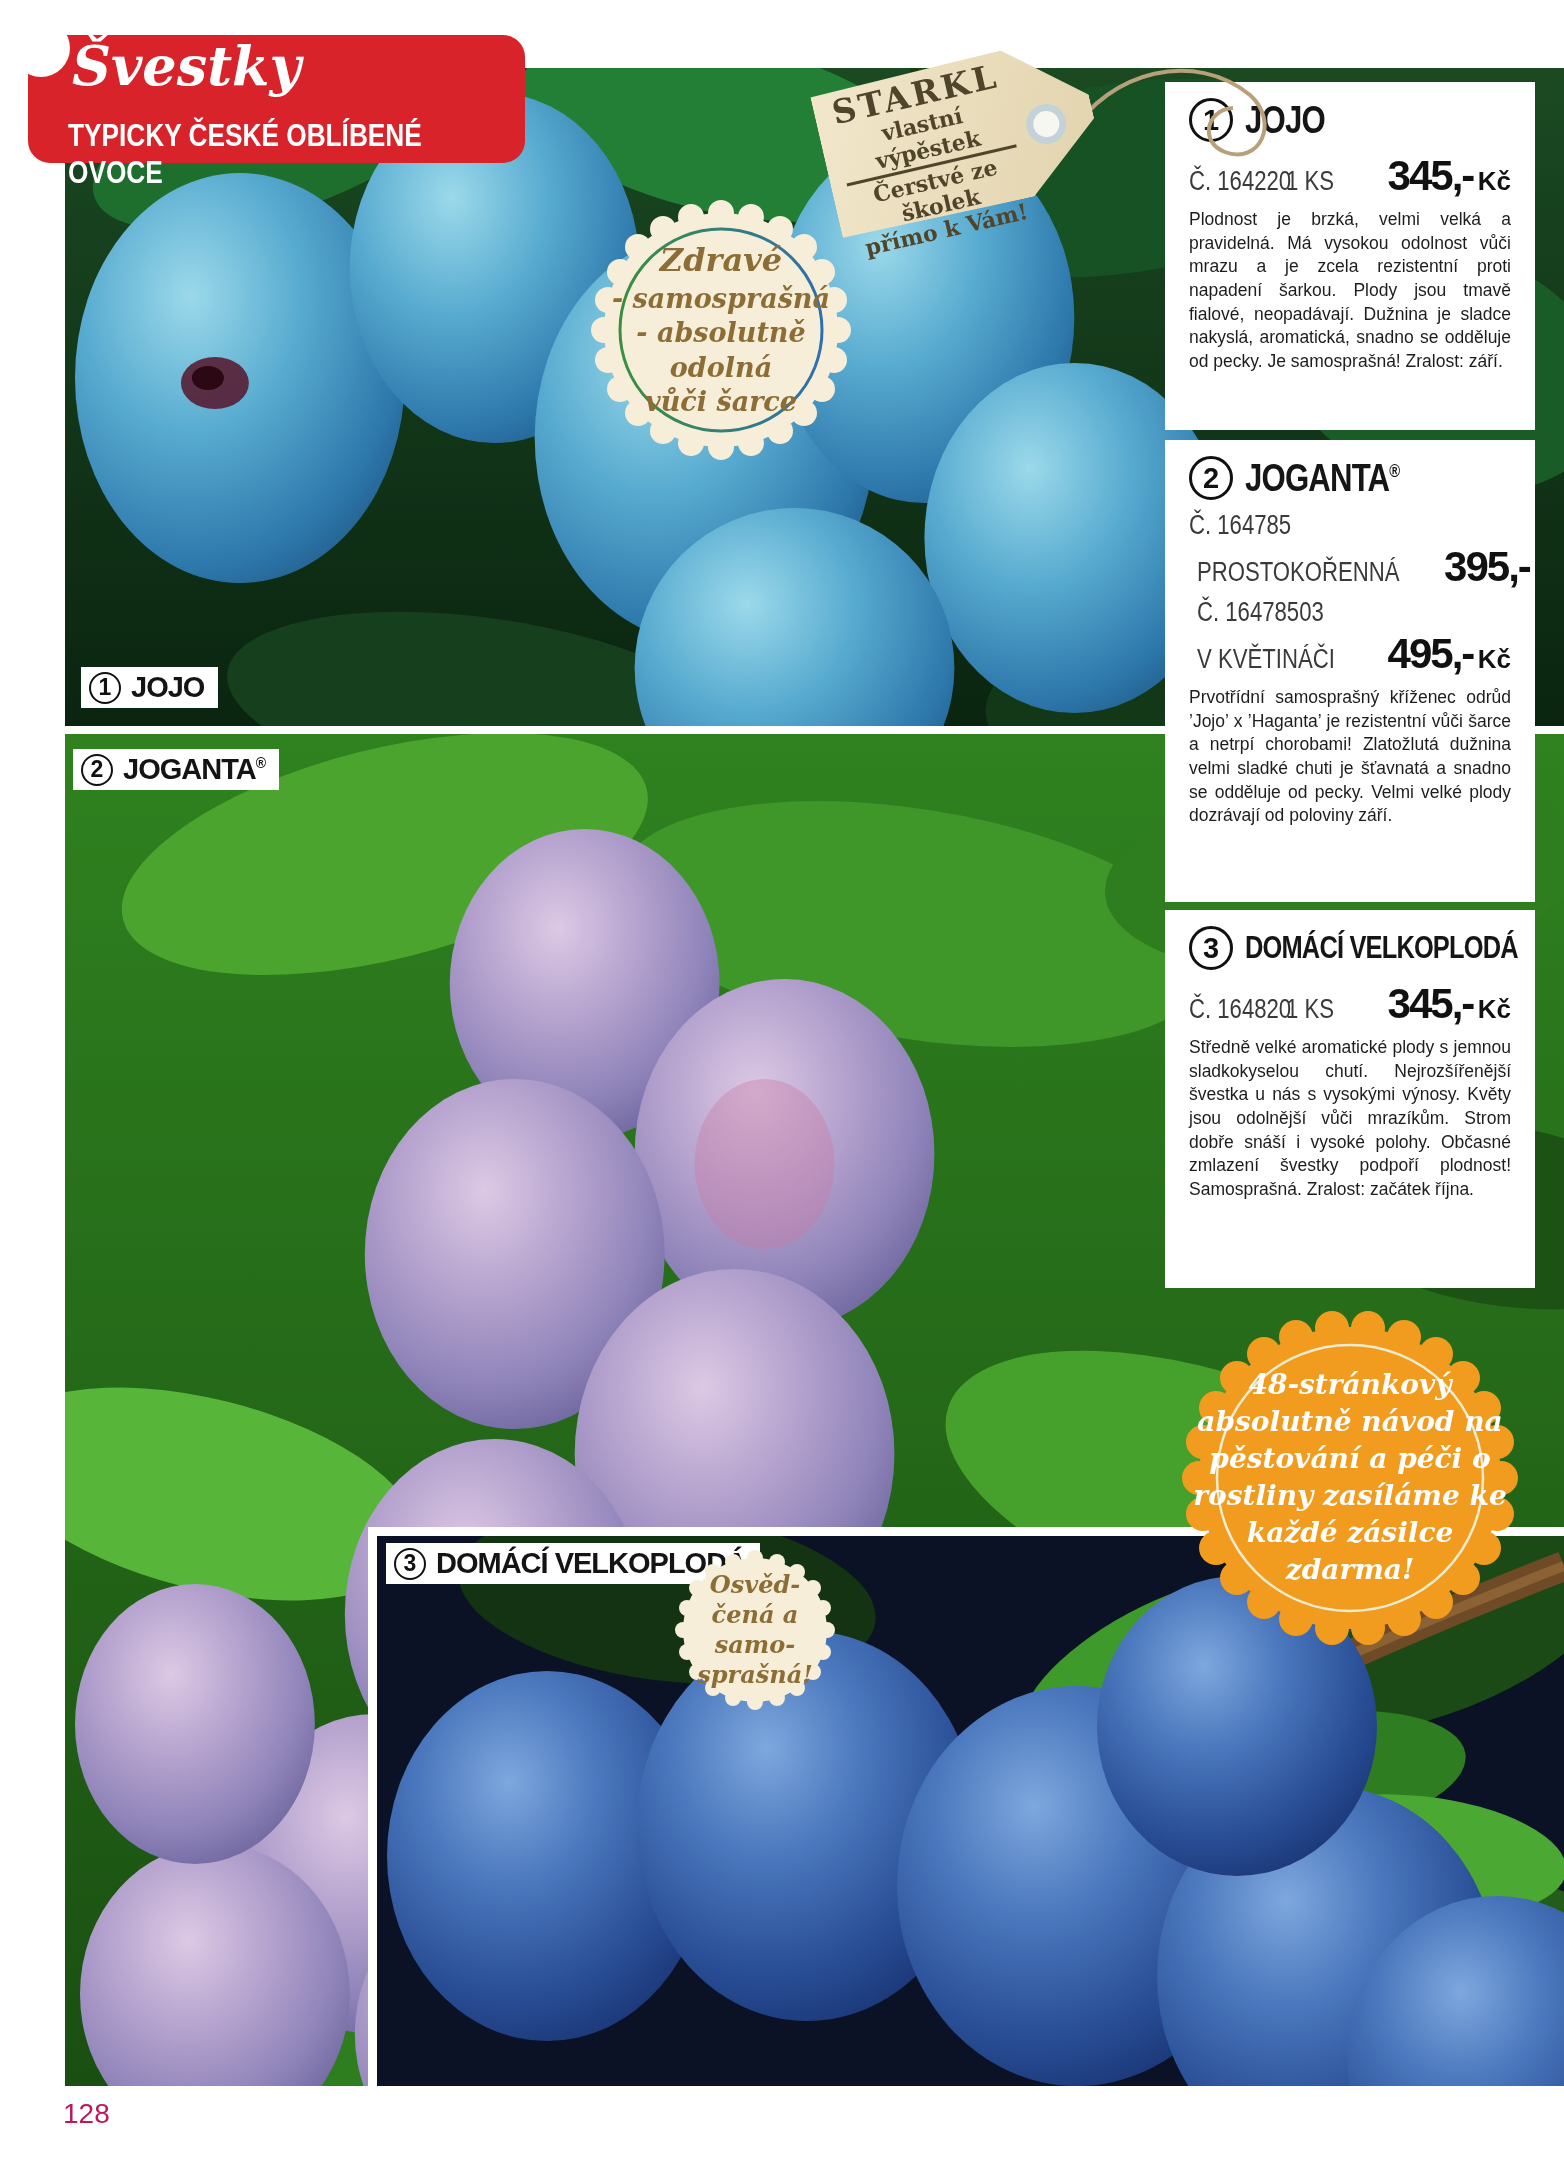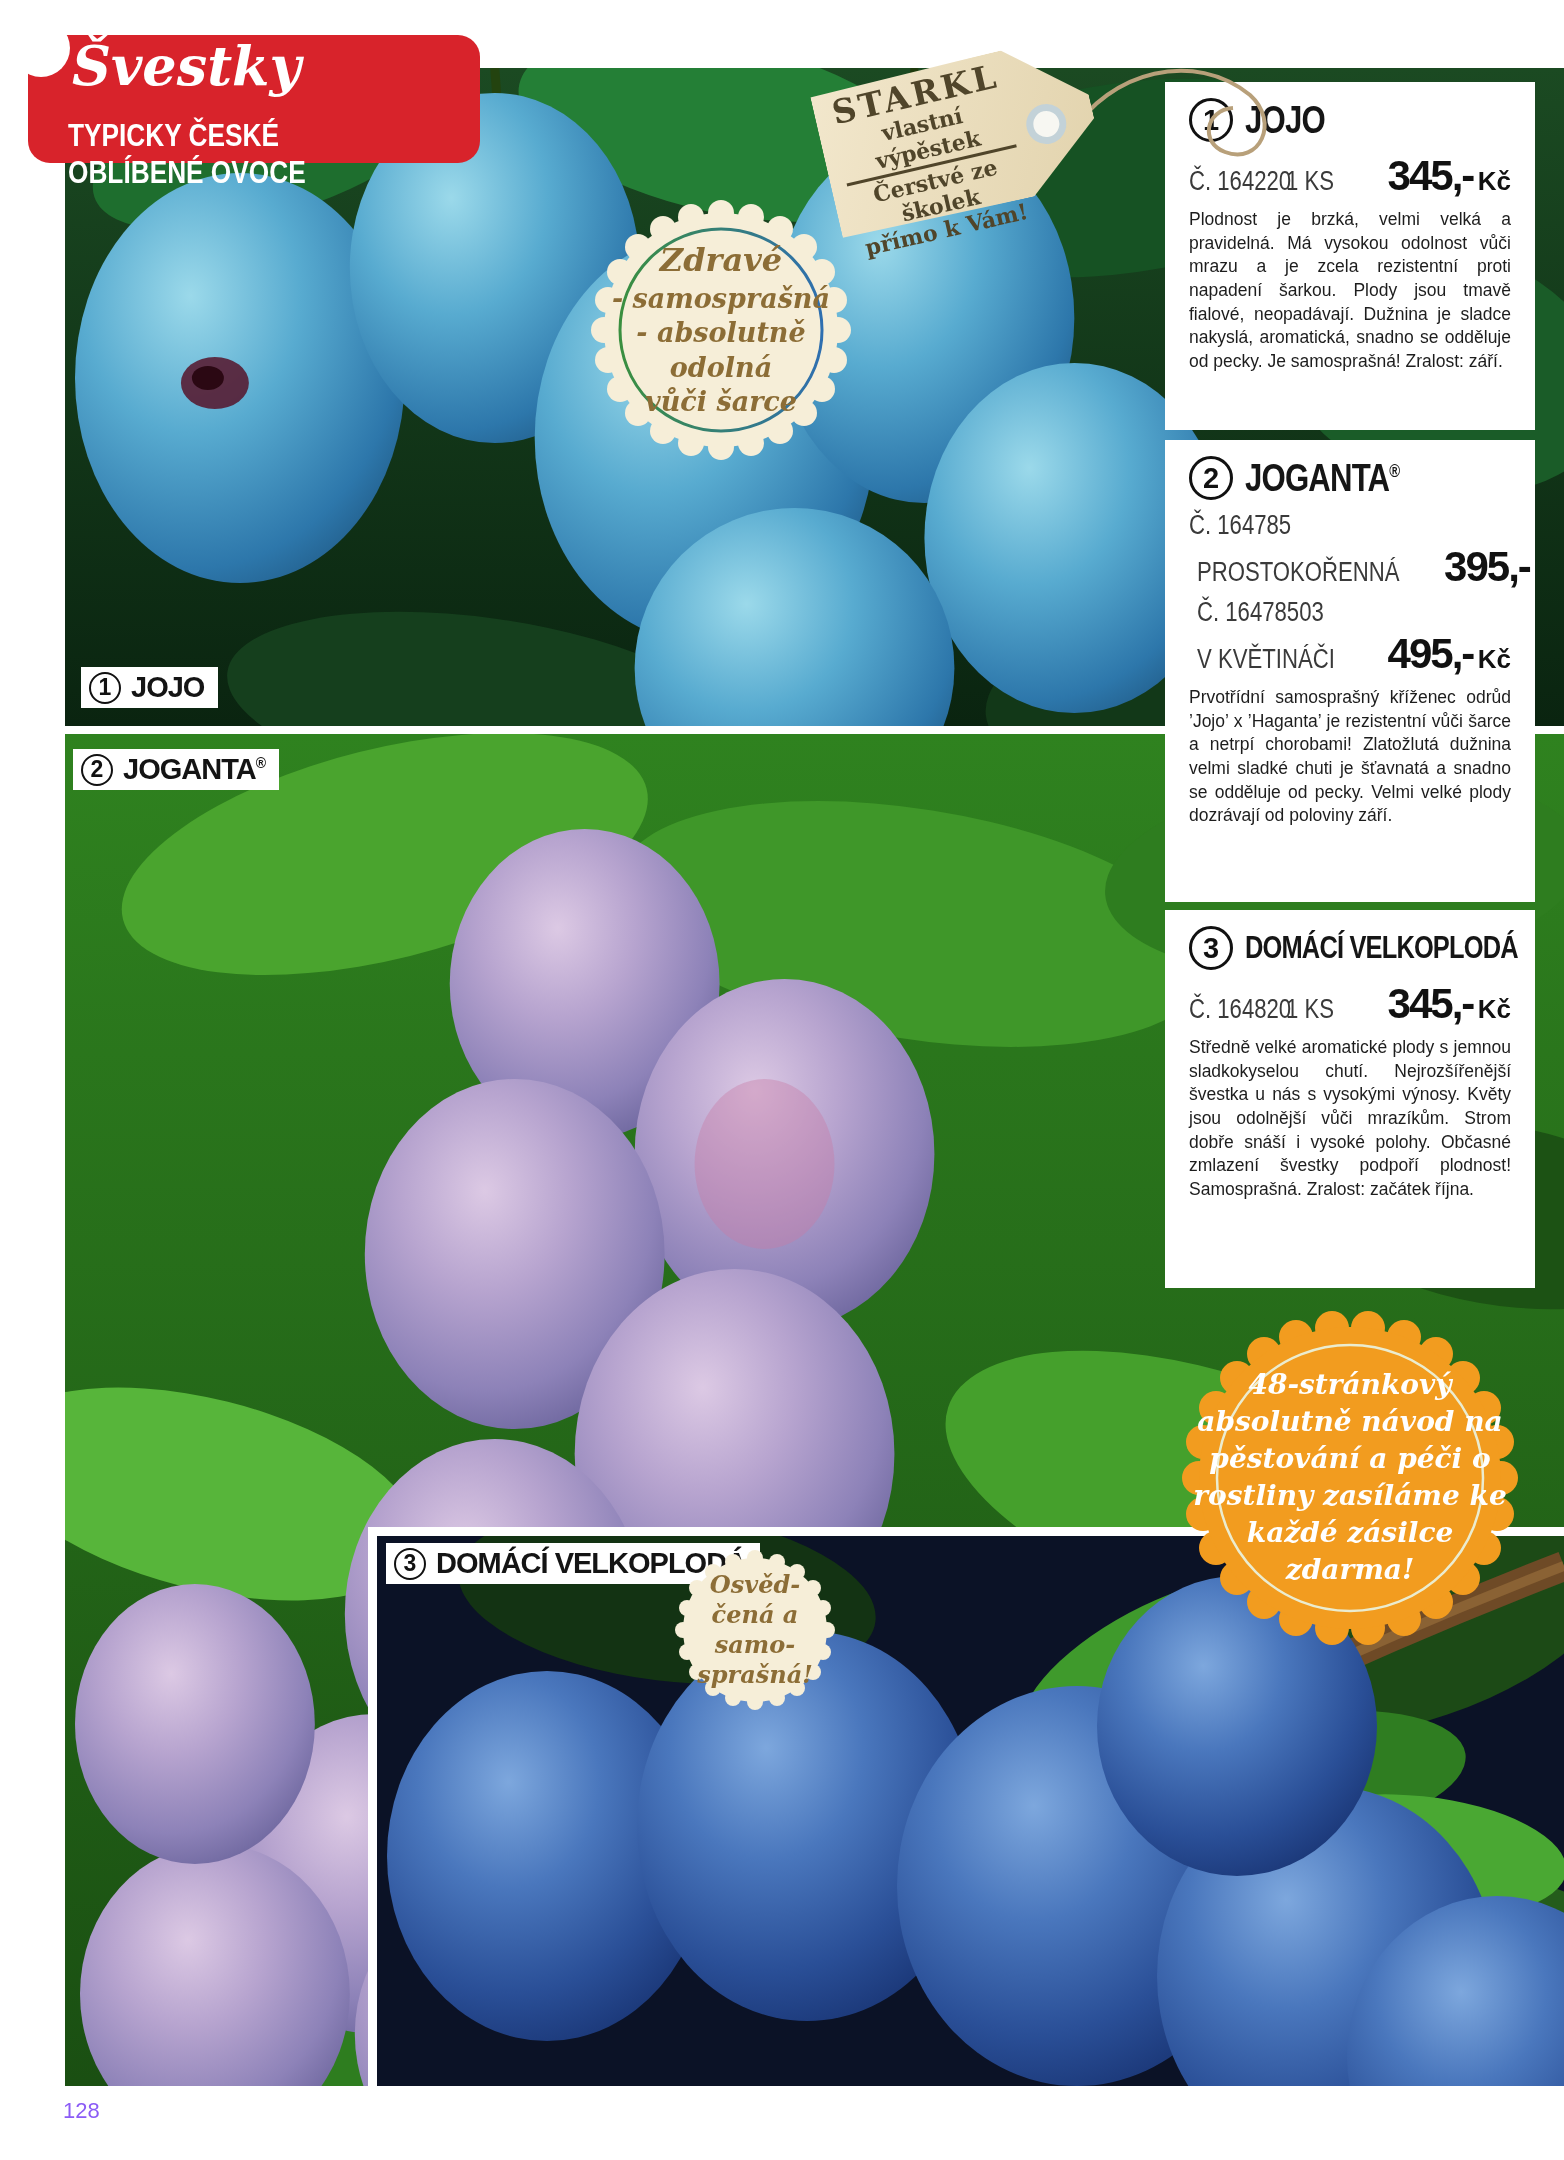--- a/index.html
+++ b/index.html
@@ -5,21 +5,21 @@
   html,body{margin:0;padding:0;background:#e9e9e9;}
   .page{position:relative;width:1564px;height:2160px;background:#ffffff;margin:0 auto;overflow:hidden;
         font-family:"Liberation Sans",sans-serif;}
   
   .photo{position:absolute;overflow:hidden;background:#123;z-index:1;}
   .photo svg{display:block;width:100%;height:100%;}
   .photo1{left:65px;top:68px;width:1499px;height:658px;}
   .photo2{left:65px;top:734px;width:1499px;height:1352px;}
   .photo3{left:368px;top:1527px;width:1196px;height:559px;border-top:9px solid #fff;border-left:9px solid #fff;box-sizing:border-box;z-index:2;}
   
-  .banner{position:absolute;left:28px;top:35px;width:452px;height:128px;background:#d8232b;border-radius:22px;z-index:6;}
+  .banner{position:absolute;left:28px;top:35px;width:497px;height:128px;background:#d8232b;border-radius:22px;z-index:6;}
   .banner-notch{position:absolute;left:-16px;top:-16px;width:58px;height:58px;border-radius:50%;background:#ffffff;}
   .banner-title{position:absolute;left:44px;top:2px;color:#fff;font-family:"DejaVu Serif",serif;font-style:italic;font-weight:bold;font-size:54px;line-height:1.1;}
   .banner-sub{position:absolute;left:40px;top:82px;color:#fff;font-weight:bold;font-size:32px;letter-spacing:0;}
   
   .tag{position:absolute;left:823px;top:62px;width:272px;height:150px;z-index:5;transform:rotate(-13deg);}
   .tag-body{position:absolute;inset:0;background:linear-gradient(115deg,#f2e7cc,#e2d3ad);
             clip-path:polygon(0 2%,72% 0,100% 42%,100% 58%,72% 100%,0 98%);}
   .tag-eyelet{position:absolute;right:28px;top:62px;width:26px;height:26px;border-radius:50%;background:#f7f7f2;border:7px solid #c3d2d8;box-sizing:content-box;}
   .tag-text{position:absolute;left:8px;top:6px;width:190px;text-align:center;color:#50452a;font-family:"DejaVu Serif",serif;font-weight:bold;}
   .tag-brand{font-size:33px;letter-spacing:3px;line-height:1.1;}
@@ -71,21 +71,21 @@
   .prow{display:flex;align-items:baseline;margin:2px 0 6px 0;}
   .code{font-size:27px;color:#3a3a3a;letter-spacing:0;white-space:nowrap;}
   .qty{font-size:27px;color:#3a3a3a;margin-left:-28px;white-space:nowrap;}
   .price{margin-left:auto;white-space:nowrap;font-weight:bold;color:#111;}
   .price .num{font-size:42px;letter-spacing:-2px;}
   .price .kc{font-size:26px;}
   .codeline{font-size:27px;color:#3a3a3a;margin:4px 0 2px 0;}
   .indent{margin-left:8px;}
   .pdesc{font-size:17.5px;line-height:1.35;color:#1d1d1d;text-align:justify;margin-top:8px;}
   
-  .pagenum{position:absolute;left:63px;top:2098px;font-size:22px;color:#8b5cf6;z-index:6;}
+  .pagenum{position:absolute;left:63px;top:2098px;font-size:28px;color:#be185d;z-index:6;}
 </style>
 </head>
 <body>
 
 <div class="page">
 
   <div class="photo photo1">
     <svg viewBox="0 0 1500 658" preserveAspectRatio="none">
       <defs>
         <linearGradient id="g1bg" x1="0" y1="0" x2="0" y2="1">

